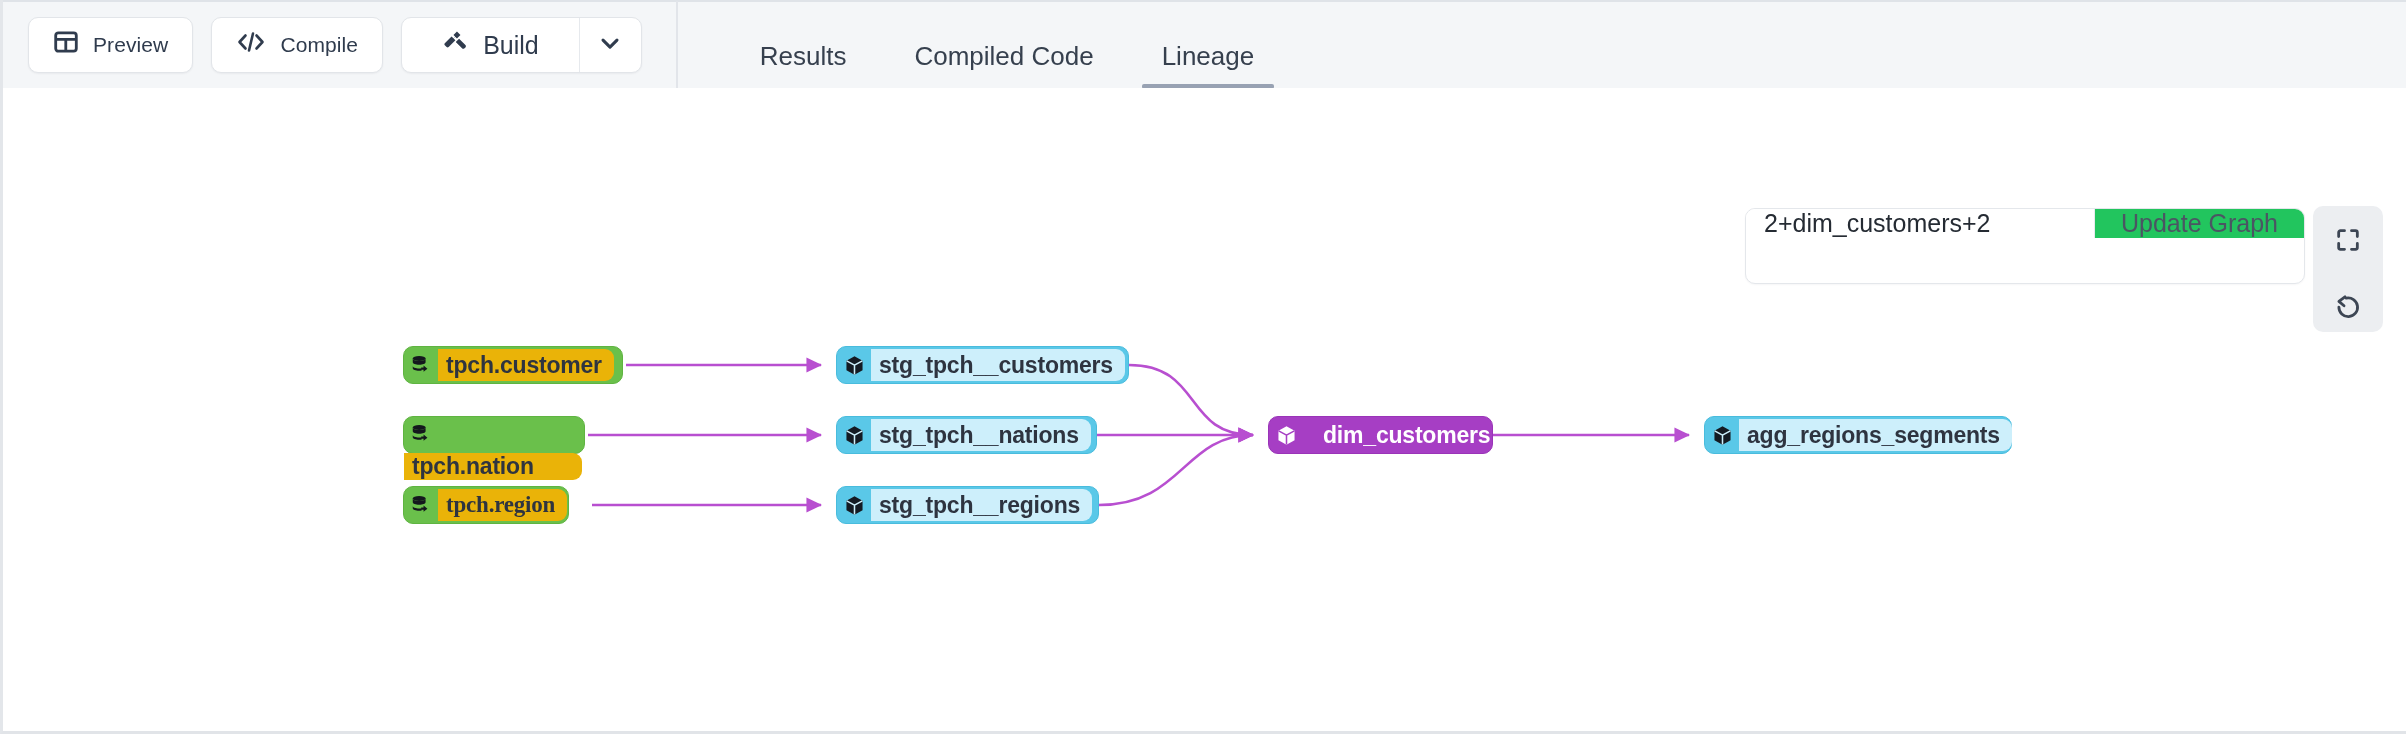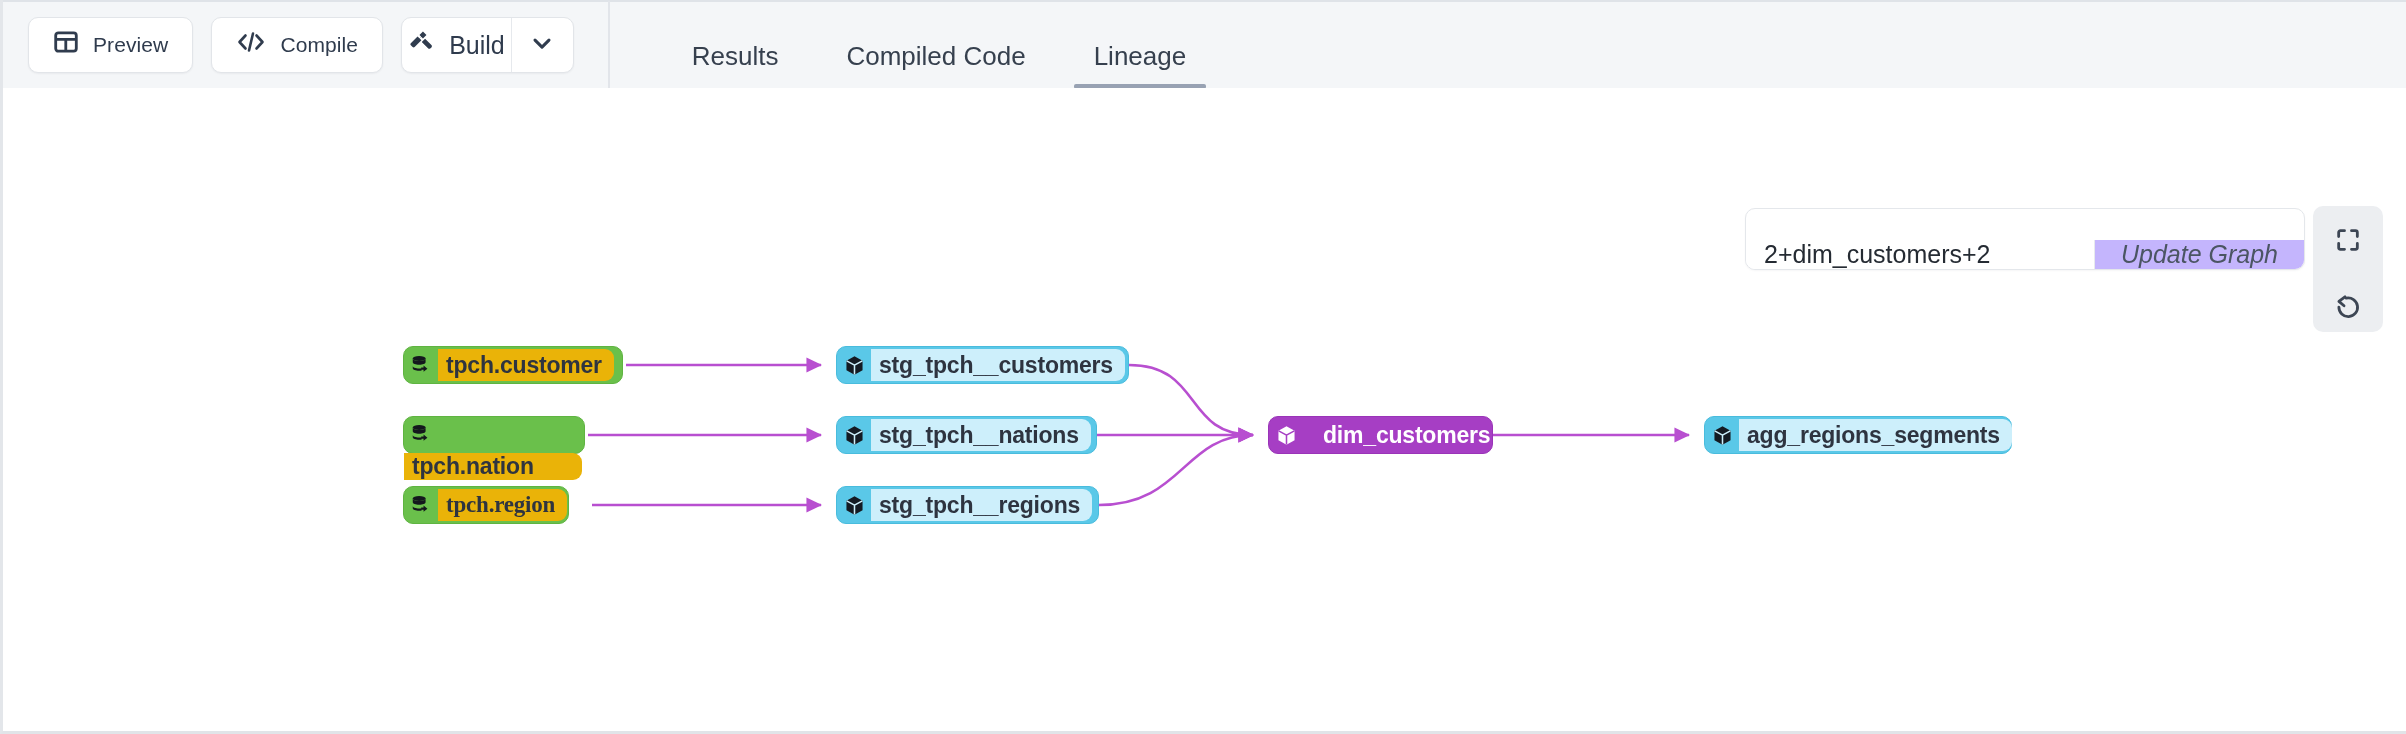--- a/index.html
+++ b/index.html
@@ -44,21 +44,21 @@
     height: 56px;
     background: #ffffff;
     border: 1px solid #e2e5e9;
     border-radius: 10px;
     display: flex; align-items: stretch;
     box-shadow: 0 1px 2px rgba(16,24,40,.05);
     overflow: hidden;
   }
   .split .main-part {
     display: flex; align-items: center; gap: 14px;
-    padding: 0 6px; cursor: pointer;
+    padding: 0 40px; cursor: pointer;
     font-size: 25px; color: #2f3b4d;
   }
   .split .caret-part {
     display: flex; align-items: center; justify-content: center;
     width: 62px;
     border-left: 1px solid #e6e9ed;
     cursor: pointer;
   }
   .tb-divider {
     width: 2px; height: 88px;
@@ -86,46 +86,45 @@
   .canvas {
     position: absolute; left: 0; top: 88px;
     width: 2406px; height: 643px;
     background: #ffffff;
     overflow: hidden;
   }
 
   
   .search-wrap {
     position: absolute; left: 1742px; top: 120px;
-    display: flex; align-items: flex-end;
-    height: 62px;
+    display: flex; align-items: flex-start;
+    height: 76px;
     background: #ffffff;
     border: 1px solid #e4e7eb;
     border-radius: 10px;
     box-shadow: 0 1px 2px rgba(16,24,40,.04);
     overflow: hidden;
   }
   .search-input {
     width: 348px;
     border: none; outline: none;
     font-family: "Liberation Sans", sans-serif;
     font-size: 25px;
     color: #252b33;
     padding: 0 18px;
     background: #ffffff;
   }
   .update-btn {
     width: 210px;
     border: none; border-left: 1px solid #e7eaee;
-    background: #c4b5fd;
+    background: #22c55e;
     color: #4b5563;
     font-family: "Liberation Sans", sans-serif;
     font-size: 25px;
     cursor: pointer;
-    font-style: italic;
   }
   .side-ctrls {
     position: absolute; left: 2310px; top: 118px;
     width: 70px; height: 126px;
     background: #eceef1;
     border-radius: 10px;
     display: flex; flex-direction: column; align-items: center;
     padding-top: 12px; gap: 22px;
   }
   .ctrl-btn {

